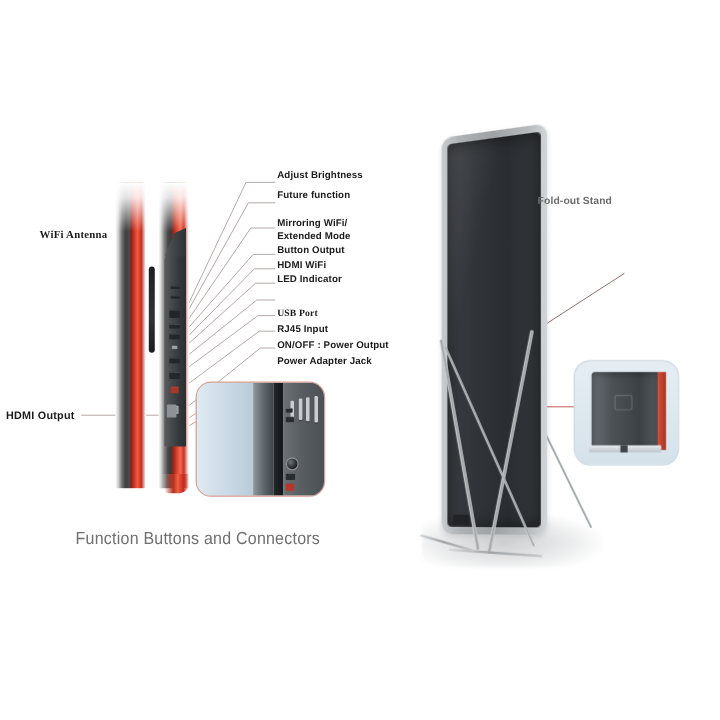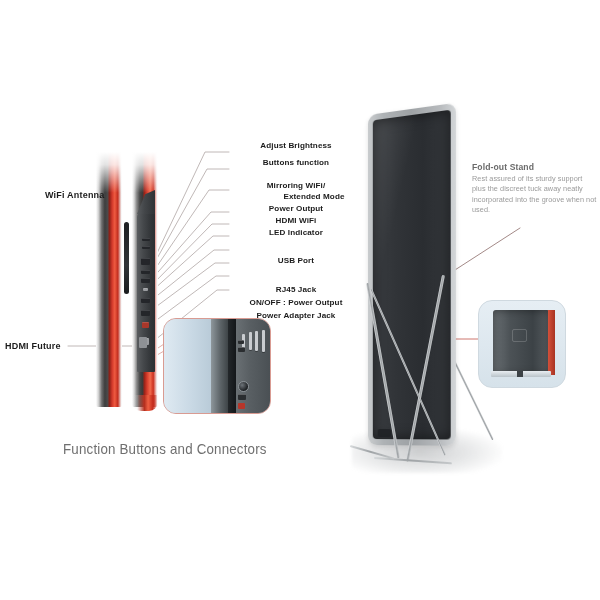--- a/index.html
+++ b/index.html
@@ -29,53 +29,52 @@
     width: 130px;
   }
   .callout-item {
     font-size: 8.1px;
     font-weight: bold;
     color: #1b1b1b;
     letter-spacing: .1px;
     line-height: 10.2px;
     white-space: nowrap;
     font-family: "Liberation Sans", sans-serif;
-    text-align: center;
-  }
-  .callout-item .l2 { display: block; margin-left: 36px; }
+  }
+  .callout-item .l2 { display: block; }
 
   
   .side-label {
     position: absolute;
     font-size: 9px;
     font-weight: bold;
     color: #1b1b1b;
     white-space: nowrap;
     letter-spacing: .2px;
   }
-  #label-wifi  { left: 45px;  top: 190px; }
+  #label-wifi  { left: 33px;  top: 190px; font-family: Liberation Serif, serif; }
   #label-hdmi  { left: 5px;   top: 341px; }
 
   
   #caption {
     position: absolute;
     left: 63px; top: 441px;
     font-size: 14.5px;
     color: #6f6f6f;
     letter-spacing: .2px;
     font-family: "Liberation Sans Narrow", "Liberation Sans", sans-serif;
     transform: scaleX(.92);
     transform-origin: left center;
     white-space: nowrap;
   }
 
   
   #stand-text {
     position: absolute;
-    left: 472px; top: 162px;
+    left: 448px; top: 162px;
     width: 126px;
   }
   #stand-title {
     font-size: 8.6px;
     font-weight: bold;
     color: #6b6b6b;
     letter-spacing: .1px;
     margin-bottom: 2px;
     white-space: nowrap;
   }
@@ -373,34 +372,34 @@
     <div class="port lite" style="left:6px;  top:76px;  width:5px; height:3px;"></div>
     <div class="port" style="left:4px;  top:86px;  width:9px; height:5px;"></div>
     <div class="port" style="left:4px;  top:98px;  width:9px; height:6px;"></div>
     <div class="port red" style="left:5px;  top:110px; width:7px; height:6px;"></div>
     <div class="port lite" style="left:5px;  top:126px; width:7px; height:7px;"></div>
   </div>
   <div id="antenna-slot"></div>
   <div id="hdmi-out-port"></div>
 
   <div class="side-label" id="label-wifi">WiFi Antenna</div>
-  <div class="side-label" id="label-hdmi">HDMI Future</div>
+  <div class="side-label" id="label-hdmi">HDMI Output</div>
 
   <div id="callout-list">
     <div class="callout-item" style="margin-bottom:7px;">Adjust Brightness</div>
-    <div class="callout-item" style="margin-bottom:13px;">Buttons function</div>
+    <div class="callout-item" style="margin-bottom:13px;">Future function</div>
     <div class="callout-item" style="margin-bottom:2px;">
       <span>Mirroring WiFi/</span>
       <span class="l2">Extended Mode</span>
     </div>
-    <div class="callout-item" style="margin-bottom:2px;">Power Output</div>
+    <div class="callout-item" style="margin-bottom:2px;">Button Output</div>
     <div class="callout-item" style="margin-bottom:2px;">HDMI WiFi</div>
     <div class="callout-item" style="margin-bottom:18px;">LED Indicator</div>
-    <div class="callout-item" style="margin-bottom:18px;">USB Port</div>
-    <div class="callout-item" style="margin-bottom:3px;">RJ45 Jack</div>
+    <div class="callout-item" style="margin-bottom:3px;font-family:Liberation Serif, serif;">USB Port</div>
+    <div class="callout-item" style="margin-bottom:3px;">RJ45 Input</div>
     <div class="callout-item" style="margin-bottom:3px;">ON/OFF : Power Output</div>
     <div class="callout-item">Power Adapter Jack</div>
   </div>
 
   <div id="inset-left">
     <div class="pane-a"></div>
     <div class="pane-b"></div>
     <div class="pane-c"></div>
     <div class="pane-d"></div>
 
@@ -436,21 +435,20 @@
          transform: rotate(-24deg); transform-origin: top center;"></div>
 
     <div class="leg" style="left:44px; top:352px; width:78px; height:2.4px;
          transform: rotate(4deg); transform-origin: left center;"></div>
     <div class="leg" style="left:20px; top:340px; width:46px; height:2.2px;
          transform: rotate(16deg); transform-origin: left center;"></div>
   </div>
 
   <div id="stand-text">
     <div id="stand-title">Fold-out Stand</div>
-    <div id="stand-body">Rest assured of its sturdy support plus the discreet tuck away neatly incorporated into the groove when not used.</div>
   </div>
 
   <div id="inset-right">
     <div class="groove-body">
       <div class="groove-inner"></div>
     </div>
     <div class="groove-edge-r"></div>
     <div class="groove-base"></div>
     <div class="groove-gap"></div>
   </div>

